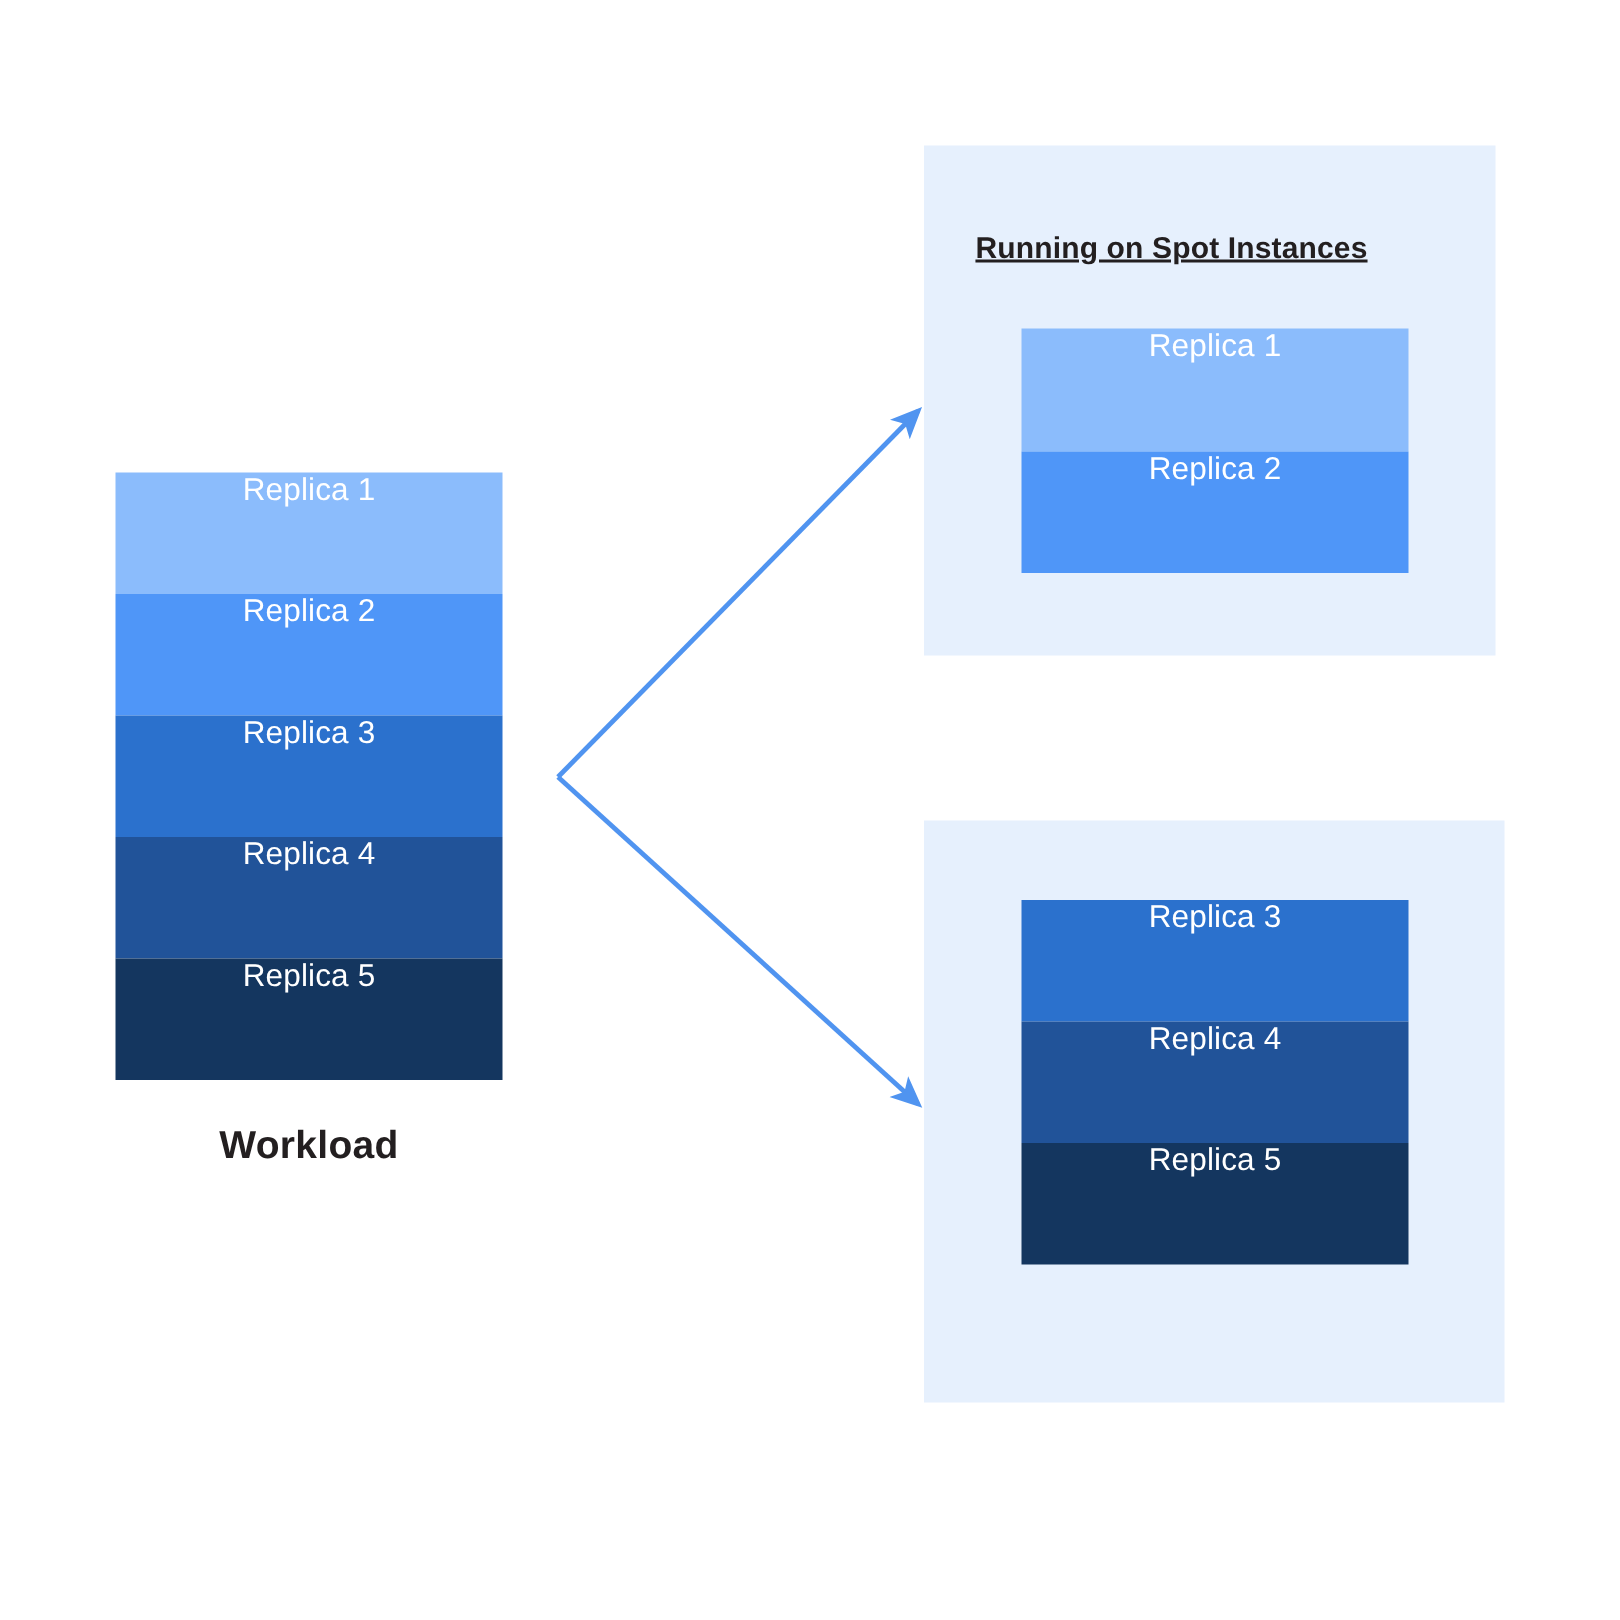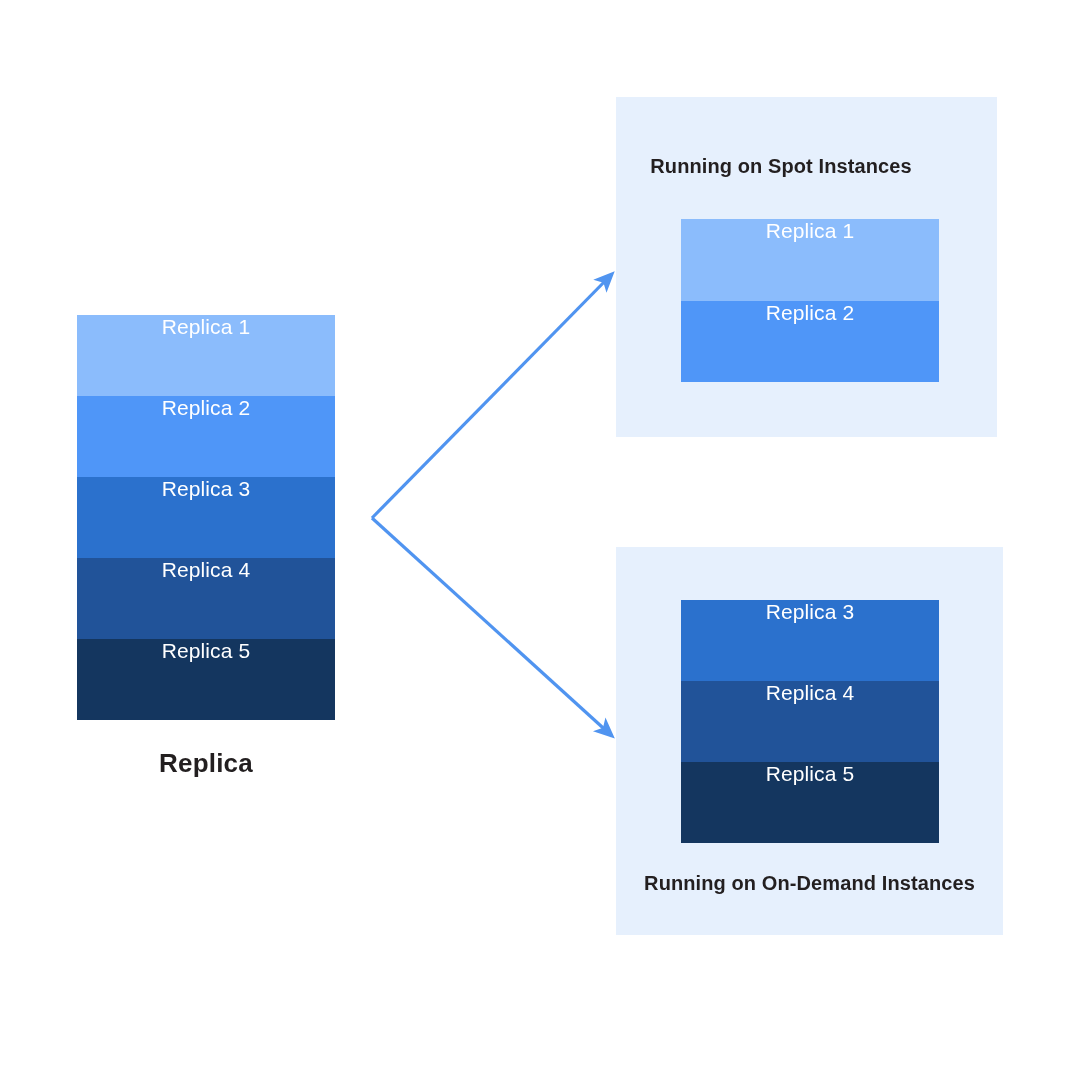--- a/index.html
+++ b/index.html
@@ -137,24 +137,24 @@
       <span>Replica 3</span>
     </div>
     <div class="replica-row" style="background-color: rgb(33, 83, 153);">
       <span>Replica 4</span>
     </div>
     <div class="replica-row" style="background-color: rgb(20, 54, 95);">
       <span>Replica 5</span>
     </div>
   </div>
 
-  <div class="workload-caption">Replica</div>
+  <div class="workload-caption">Workload</div>
 
   <div class="panel panel-spot" style="background-color: rgb(230, 240, 253);"></div>
-  <div class="panel-title" style="top:155px; left:616px; width:330px;">Running on Spot Instances</div>
+  <div class="panel-title" style="top:155px; left:616px; width:330px;text-decoration:underline;">Running on Spot Instances</div>
   <div class="inner-stack inner-stack-spot">
     <div class="replica-row" style="background-color: rgb(139, 188, 252);">
       <span>Replica 1</span>
     </div>
     <div class="replica-row" style="background-color: rgb(79, 150, 248);">
       <span>Replica 2</span>
     </div>
   </div>
 
   <div class="panel panel-ondemand" style="background-color: rgb(230, 240, 253);"></div>
@@ -162,15 +162,14 @@
     <div class="replica-row" style="background-color: rgb(43, 113, 205);">
       <span>Replica 3</span>
     </div>
     <div class="replica-row" style="background-color: rgb(33, 83, 153);">
       <span>Replica 4</span>
     </div>
     <div class="replica-row" style="background-color: rgb(20, 54, 95);">
       <span>Replica 5</span>
     </div>
   </div>
-  <div class="panel-title" style="top:872px; left:616px; width:387px;">Running on On-Demand Instances</div>
 
 </div>
 
 </body></html>

